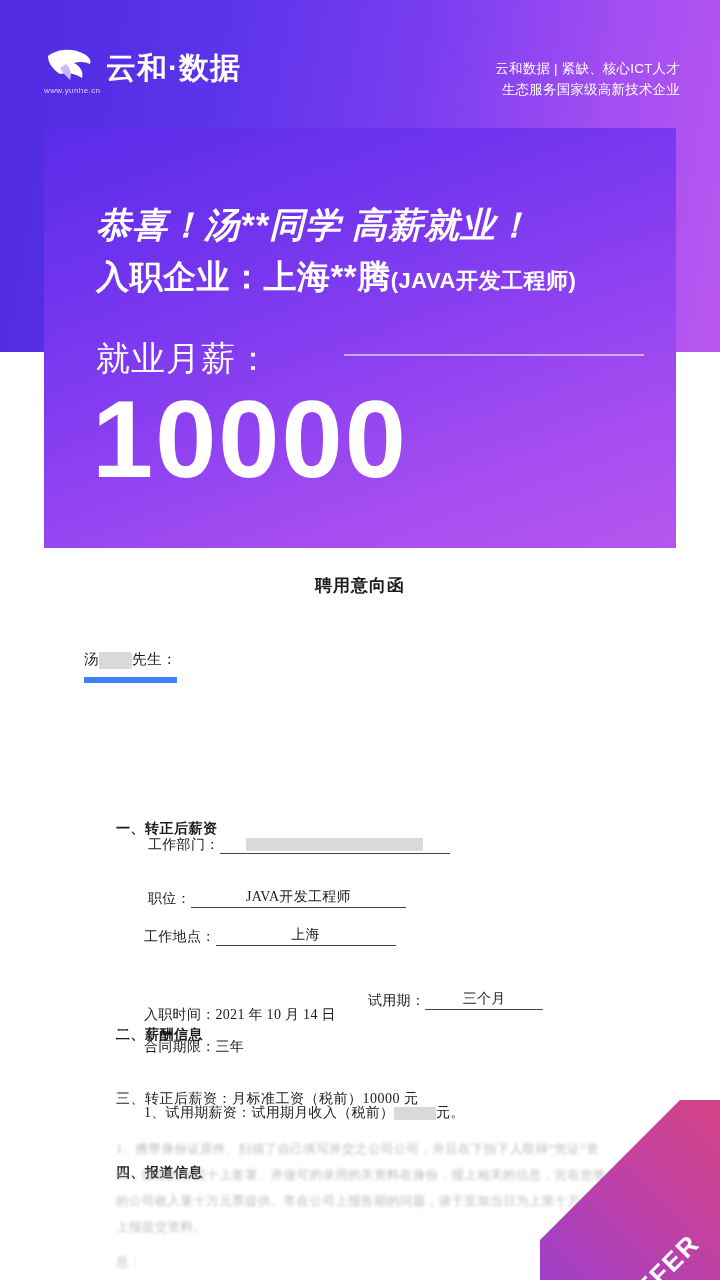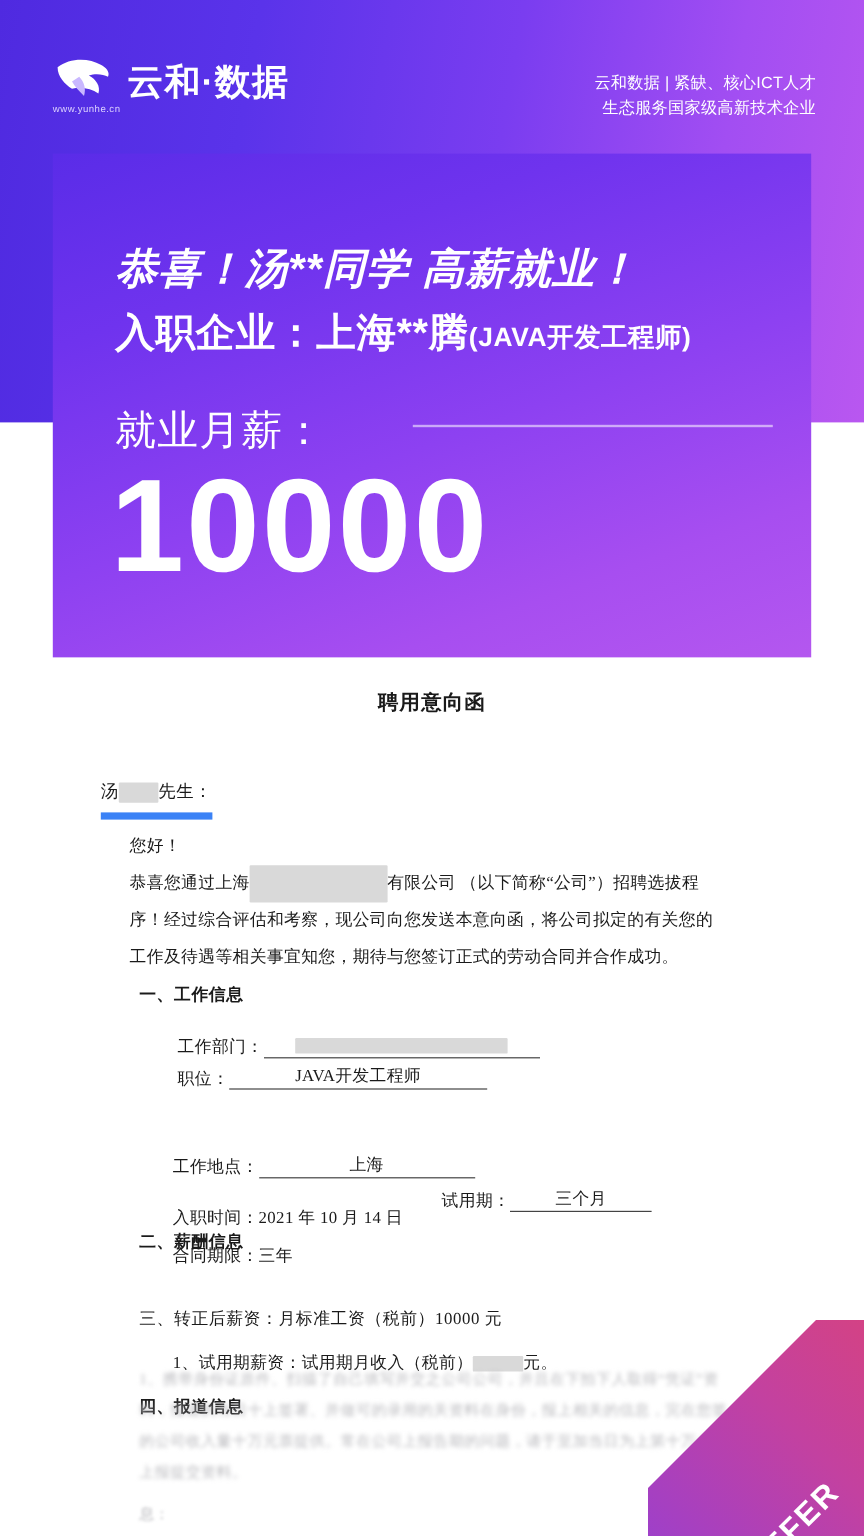--- a/index.html
+++ b/index.html
@@ -183,58 +183,54 @@
     <div class="salary-value">10000</div>
   </div>
 
   <div class="letter">
     <div class="letter-title">聘用意向函</div>
 
     <div class="addressee">
       <span>汤</span><span class="redact">XXX</span><span>先生：</span>
     </div>
 
-    <div class="body-text">
-      <span class="indent">您好！</span>
-      <span><span>恭喜您通过上海</span><span class="redact">XXXXXXXXXXX</span><span>有限公司 （以下简称“公司”）招聘选拔程序！经过综合评估和考察，现公司向您发送本意向函，将公司拟定的有关您的工作及待遇等相关事宜知您，期待与您签订正式的劳动合同并合作成功。</span></span>
-    </div>
-
-    <div class="sec-head" style="left:116px; top:272px;">一、工作信息</div>
-
-    <div class="field-row" style="left:148px; top:316px;">
+
+    <div class="sec-head" style="left:116px; top:272px;">一、转正后薪资</div>
+
+    <div class="field-row" style="left:148px; top:288px;">
       <span>工作部门：</span>
       <span class="blank redacted" style="width:230px;"><span class="redact">XXXXXXXXXXXXXXXXX</span></span>
     </div>
 
     <div class="field-row" style="left:148px; top:340px;">
       <span>职位：</span>
       <span class="blank" style="width:215px;text-align:center;">JAVA开发工程师</span>
     </div>
 
-    <div class="field-row" style="left:144px; top:378px;margin-top:36px;">
+    <div class="field-row" style="left:144px; top:378px;">
       <span>工作地点：</span>
       <span class="blank" style="width:180px;">上海</span>
     </div>
 
     <div class="plain-row" style="left:144px; top:412px;">
       <span>入职时间：</span><span>2021 年 10 月 14 日</span>
     </div>
 
     <div class="plain-row" style="left:144px; top:444px;">
       <span>合同期限：</span><span>三年</span>
     </div>
 
     <div class="field-row" style="left:368px; top:442px;">
       <span>试用期：</span>
       <span class="blank" style="width:118px;">三个月</span>
     </div>
 
     <div class="sec-head" style="left:116px; top:478px;">二、薪酬信息</div>
 
-    <div class="plain-row" style="left:144px; top:533px;text-align:right;">
+    <div class="plain-row" style="left:144px; top:510px;text-align:right;">
       <span>1、试用期薪资：试用期月收入（税前）</span><span class="redact" style="height:13px;">XXXX</span><span>元。</span>
     </div>
 
     <div class="sec-head" style="left:116px; top:542px; font-weight:normal;">三、转正后薪资：月标准工资（税前）10000 元</div>
 
     <div class="sec-head" style="left:116px; top:572px;margin-top:44px;">四、报道信息</div>
 
     <div class="blur-block">1、携带身份证原件、扫描了自己填写并交之公司公司，并且在下拍下人取得“凭证”资料，报道的当日十上签署、并做可的录用的关资料在身份，报上相关的信息，完在您签的公司收入量十万元票提供。常在公司上报告期的问题，请于至加当日为上第十万会件上报提交资料。</div>
 
     <div class="bottom-hint">息：</div>

